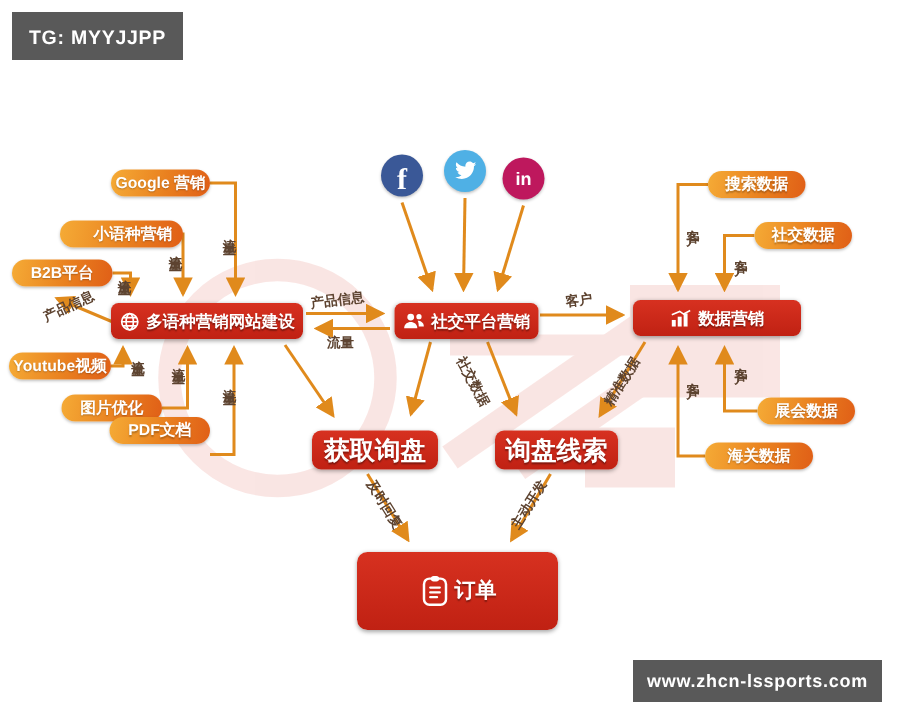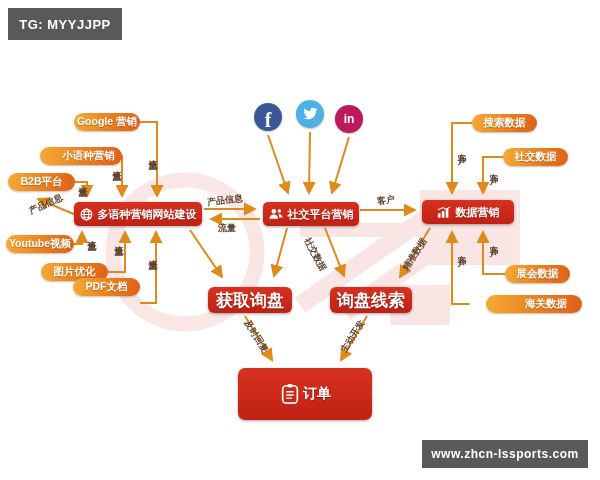--- a/index.html
+++ b/index.html
@@ -85,21 +85,21 @@
   <div class="src" style="left:74px;top:113px;width:66px;height:18px;">Google 营销</div>
   <div class="src" style="left:40px;top:147px;width:67px;height:18px;padding-left:15px;">小语种营销</div>
   <div class="src" style="left:8px;top:173px;width:67px;height:18px;">B2B平台</div>
   <div class="src" style="left:6px;top:235px;width:68px;height:18px;">Youtube视频</div>
   <div class="src" style="left:41px;top:263px;width:67px;height:18px;">图片优化</div>
   <div class="src" style="left:73px;top:278px;width:67px;height:18px;">PDF文档</div>
 
   <div class="src" style="left:472px;top:114px;width:65px;height:18px;">搜索数据</div>
   <div class="src" style="left:503px;top:148px;width:65px;height:18px;">社交数据</div>
   <div class="src" style="left:505px;top:265px;width:65px;height:18px;">展会数据</div>
-  <div class="src" style="left:486px;top:295px;width:72px;height:18px;padding-left:24px;">海关数据</div>
+  <div class="src" style="left:470px;top:295px;width:72px;height:18px;">海关数据</div>
 
   <div class="circle fb" style="left:254px;top:103px;">
     <span>f</span>
   </div>
   <div class="circle tw" style="left:296px;top:100px;">
     <svg width="16" height="14" viewBox="0 0 15 13">
       <path fill="#ffffff" d="M14.5 2.1c-.5.2-1 .4-1.5.4.5-.3 1-.9 1.2-1.5-.5.3-1.1.5-1.7.7C12 1 11.2.6 10.4.6 8.9.6 7.7 1.8 7.7 3.3c0 .2 0 .4.1.6C5.5 3.8 3.5 2.7 2.2 1.1c-.2.4-.4.9-.4 1.4 0 .9.5 1.8 1.2 2.3-.4 0-.9-.1-1.2-.3v0c0 1.3.9 2.4 2.2 2.7-.2.1-.5.1-.7.1-.2 0-.4 0-.5-.1.4 1.1 1.3 1.9 2.5 1.9-.9.7-2.1 1.2-3.3 1.2H1.4c1.2.8 2.6 1.2 4.1 1.2 4.9 0 7.6-4.1 7.6-7.6v-.3c.5-.4 1-.9 1.4-1.5z"></path>
     </svg>
   </div>
   <div class="circle li" style="left:335px;top:105px;">
@@ -124,21 +124,21 @@
       <svg width="14" height="12" viewBox="0 0 16 13" fill="#fff">
         <circle cx="5.5" cy="3.5" r="2.6"></circle>
         <path d="M0.5,12 C0.5,8.8 3,7.2 5.5,7.2 C8,7.2 10.5,8.8 10.5,12 Z"></path>
         <circle cx="11.8" cy="3.2" r="2"></circle>
         <path d="M10.8,6.4 C13.2,6.4 15.5,7.8 15.5,10.6 L11.6,10.6 C11.6,8.8 11.3,7.4 10.8,6.4 Z"></path>
       </svg>
     </span>
     <span>社交平台营销</span>
   </div>
 
-  <div class="node" style="left:422px;top:200px;width:92px;height:24px;">
+  <div class="node" style="left:422px;top:200px;width:112px;height:24px;">
     <span class="icon">
       <svg width="14" height="12" viewBox="0 0 16 13">
         <g fill="#fff">
             <rect x="1" y="8" width="3" height="5"></rect>
         <rect x="5.5" y="5.5" width="3" height="7.5"></rect>
         <rect x="10" y="3" width="3" height="10"></rect>
           </g>
         <path d="M1,4 L7,1.5 L10,3.5 L15,0.8" fill="none" stroke="#fff" stroke-width="1.2"></path>
       </svg>
     </span>

